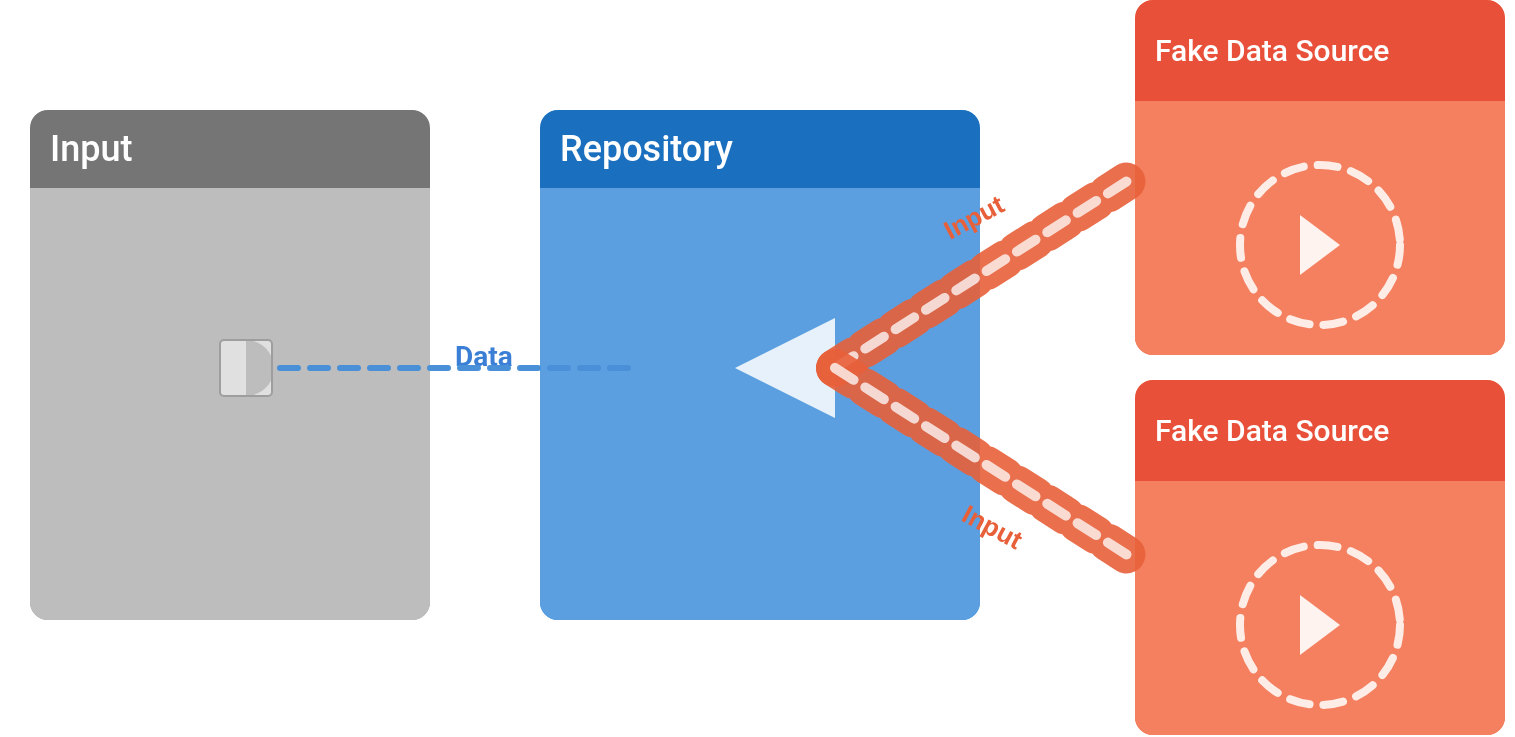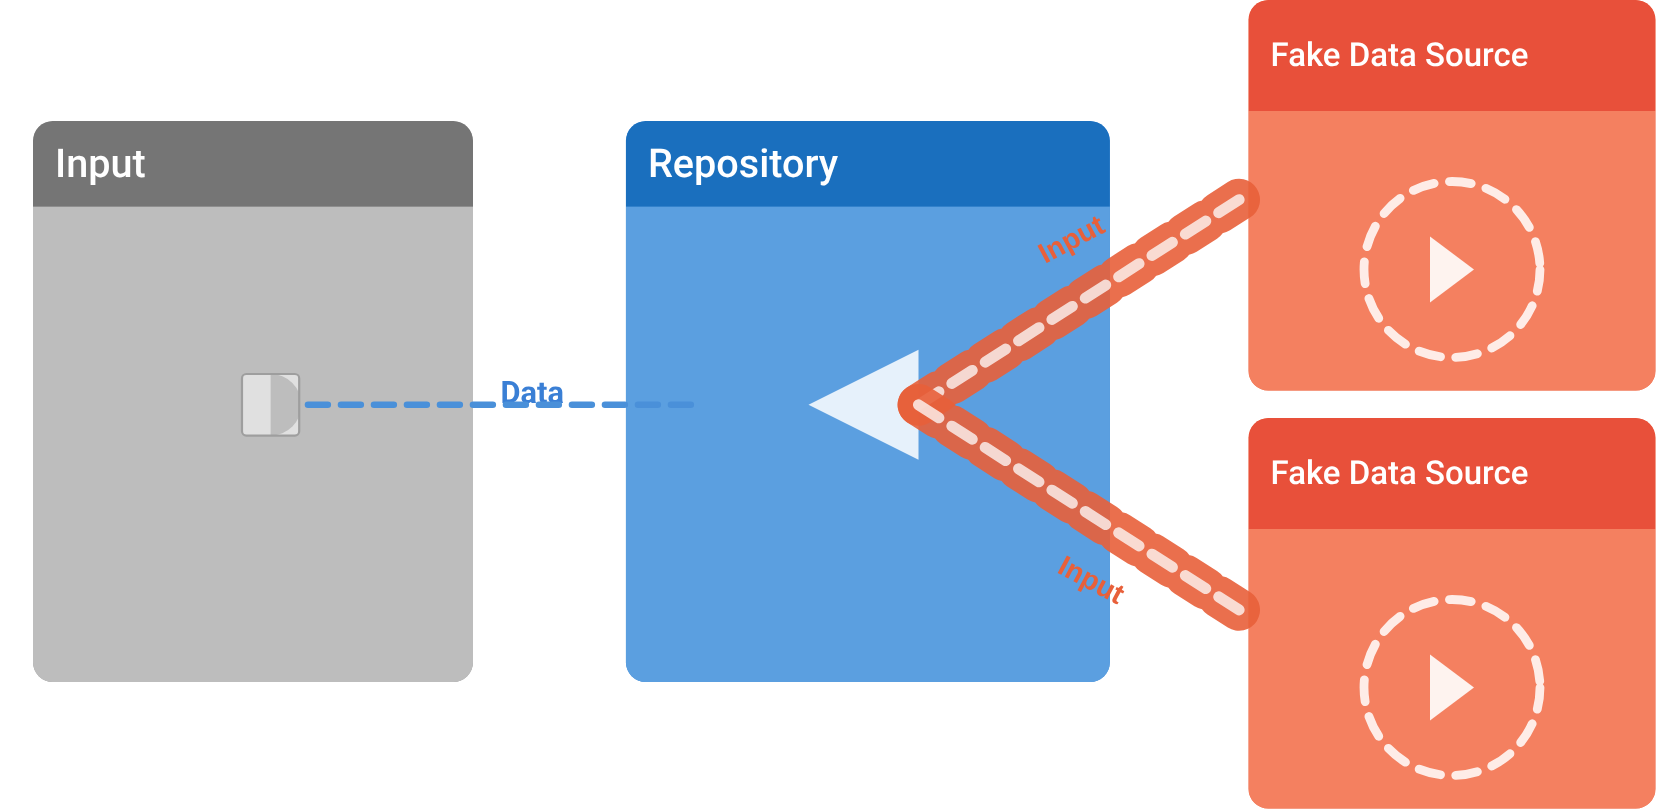--- a/index.html
+++ b/index.html
@@ -47,21 +47,21 @@
       background: #bdbdbd;
       width: 100%;
       height: calc(100% - 72px);
       position: relative;
       border-radius: 0 0 18px 18px;
     }
 
     
     .repo-block {
       position: absolute;
-      left: 569px;
+      left: 540px;
       top: 110px;
       width: 440px;
       height: 510px;
       background: #4a90d9;
       border-radius: 18px;
       overflow: hidden;
     }
 
     .repo-header {
       background: #1a6fbe;

